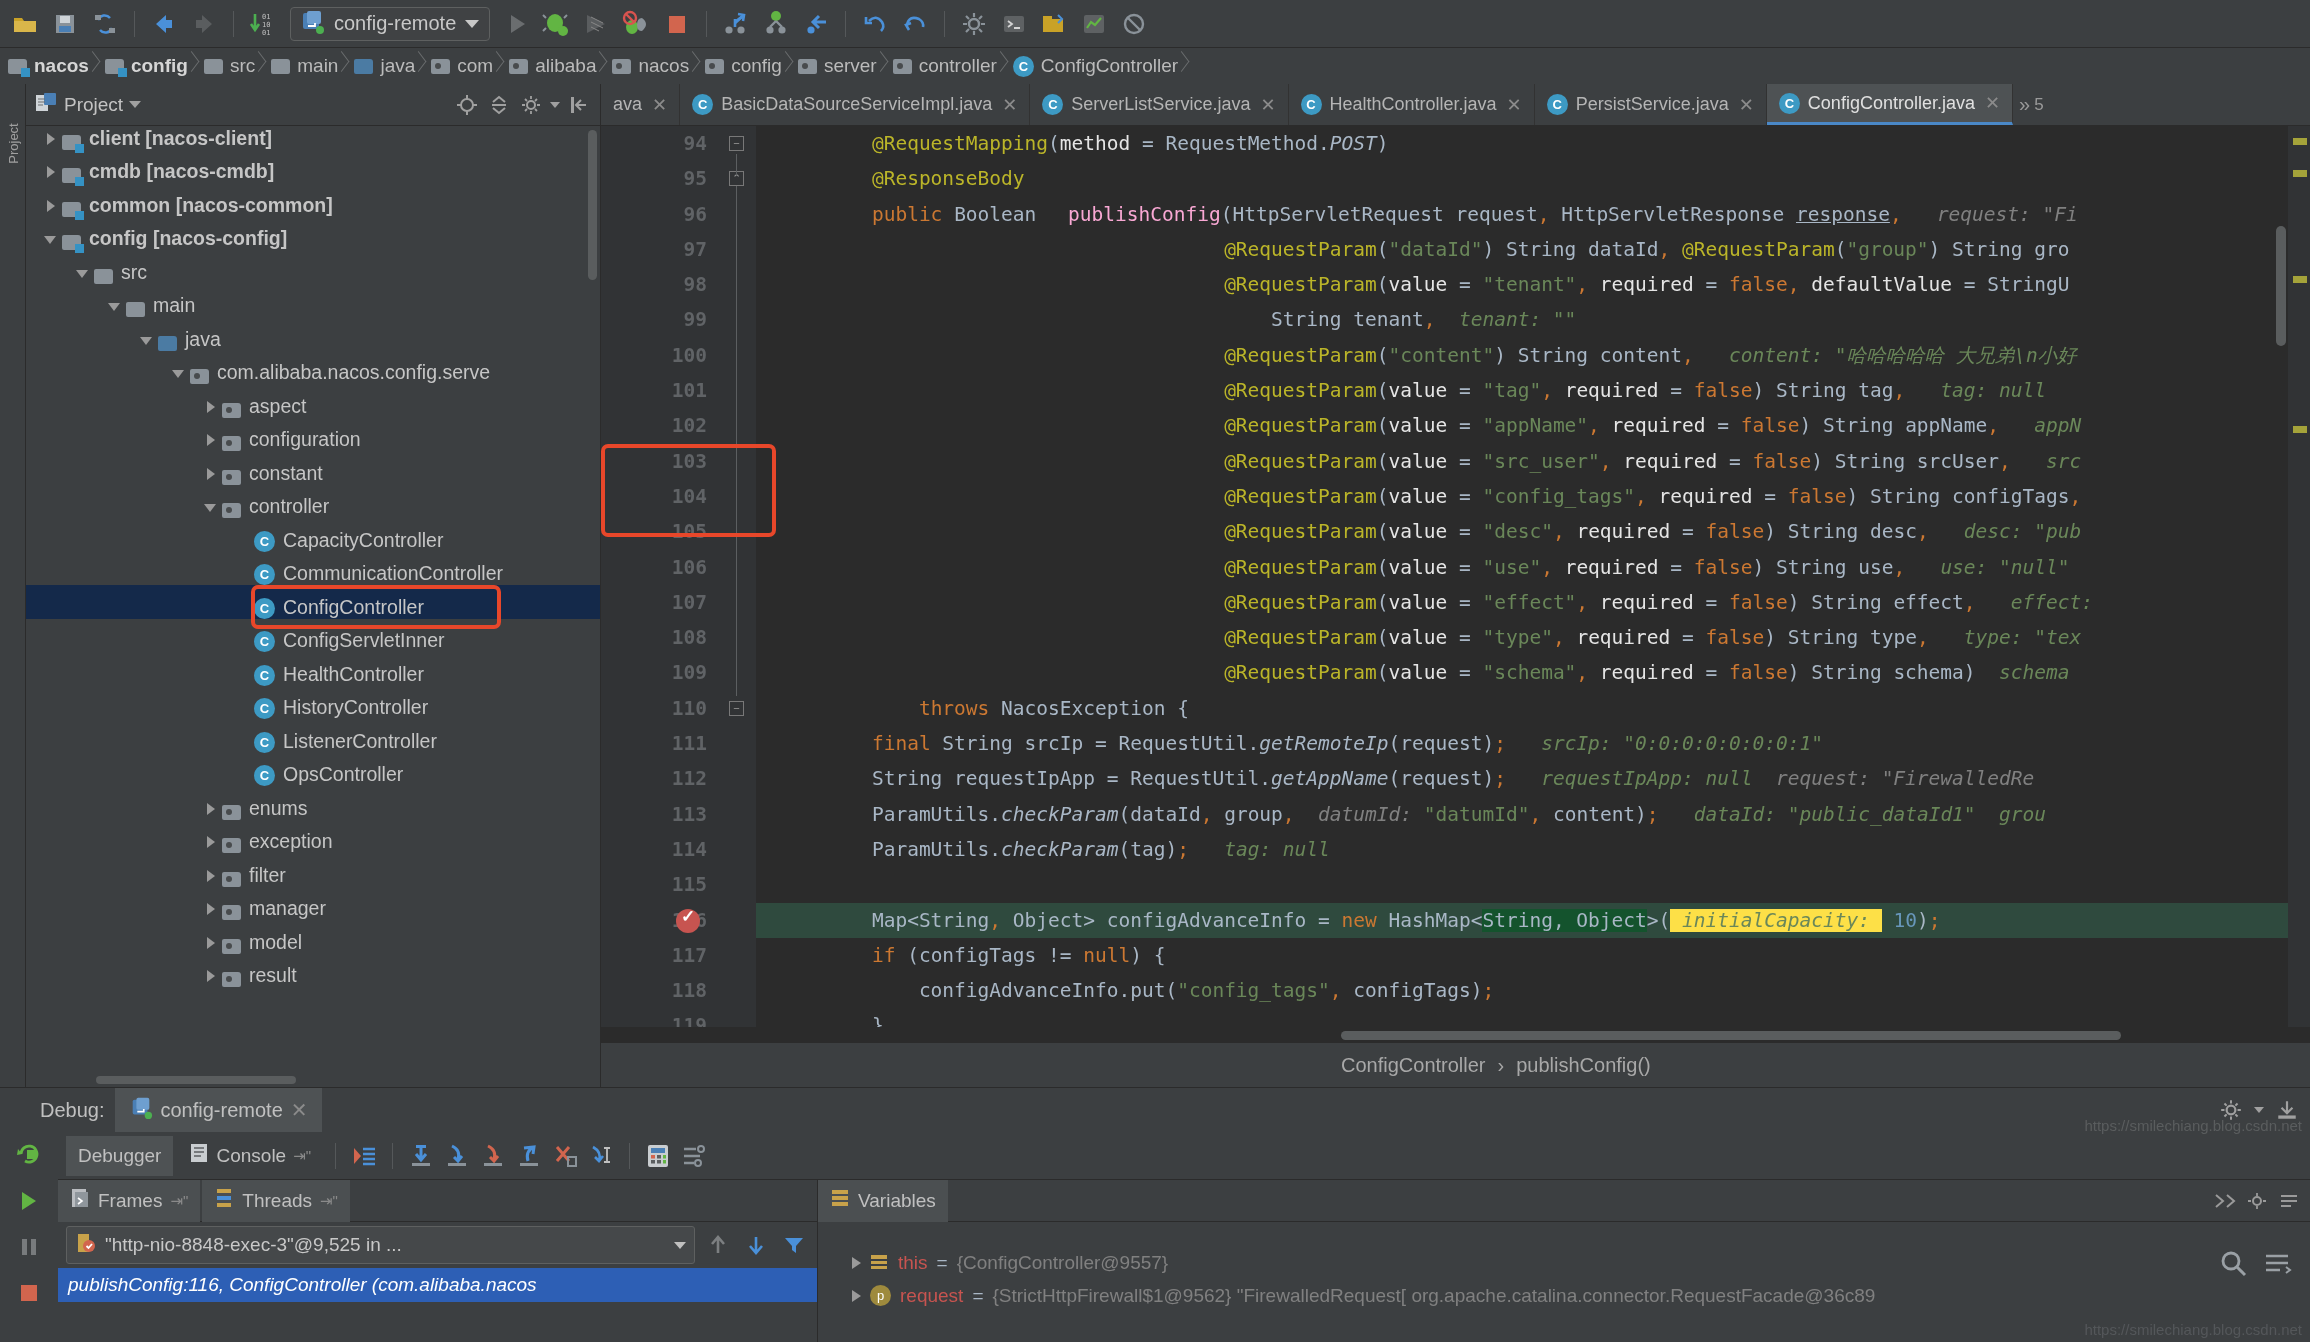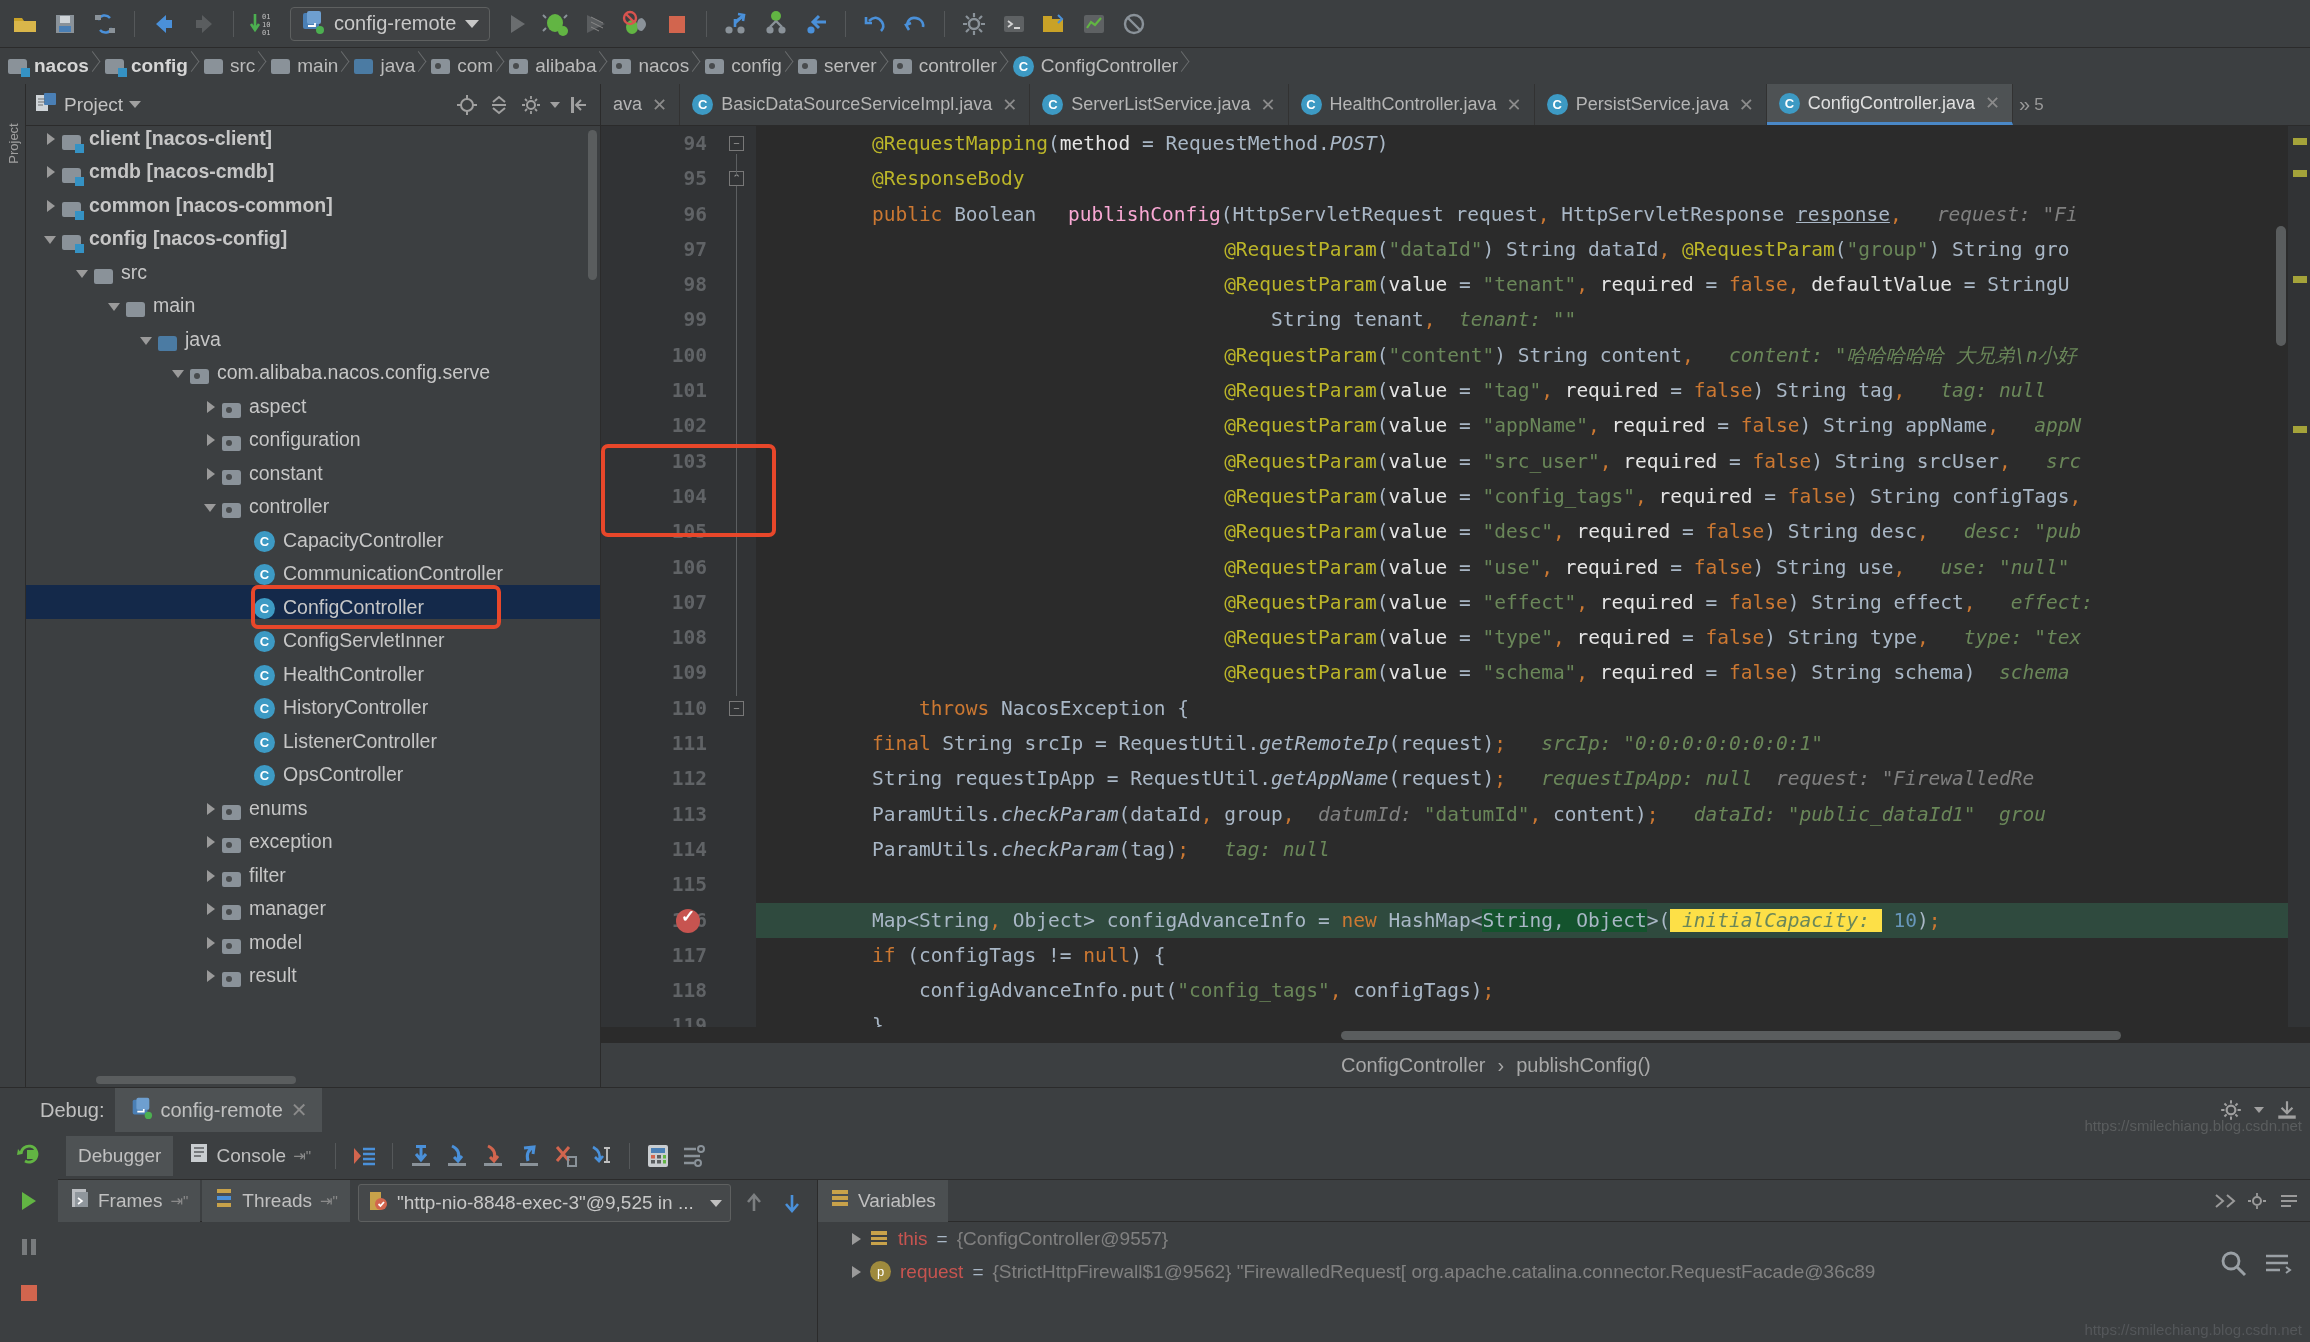--- a/index.html
+++ b/index.html
@@ -112,22 +112,22 @@
   .dbg-tab{display:flex;align-items:center;gap:8px;background:#4e5254;height:44px;padding:0 14px;}
   .dbg-head .spacer{flex:1;}
   .dbg-body{flex:1;display:flex;min-height:0;}
   .dbg-rail{width:58px;background:#3c3f41;display:flex;flex-direction:column;align-items:center;padding-top:8px;gap:16px;flex:none;}
   .dbg-right{flex:1;display:flex;flex-direction:column;min-width:0;}
   .dbg-toolbar{height:48px;display:flex;align-items:center;gap:4px;padding-left:8px;border-bottom:1px solid #2b2b2b;}
   .dt{display:flex;align-items:center;gap:7px;padding:0 12px;height:40px;font-size:19px;color:#c0c0c0;}
   .dt.active{background:#4e5254;}
   .dsep{width:1px;height:26px;background:#55585a;margin:0 8px;}
   .panes{flex:1;display:flex;min-height:0;}
-  .pane-l{width:760px;flex:none;display:flex;border-right:1px solid #2b2b2b;}
-  .pane-r{flex:1;display:flex;flex-direction:column;min-width:0;}
+  .pane-l{width:760px;flex:none;display:flex;flex-direction:column;border-right:1px solid #2b2b2b;}
+  .pane-r{flex:1;display:flex;flex-direction:column;min-width:0;gap:24px;}
   .pane-tabs{height:42px;display:flex;align-items:center;gap:2px;background:#3c3f41;border-bottom:1px solid #2b2b2b;}
   .ptab{display:flex;align-items:center;gap:8px;height:42px;padding:0 12px;font-size:19px;color:#c0c0c0;}
   .ptab.active{background:#4b4f51;}
   .thread-row{height:46px;display:flex;align-items:center;gap:8px;padding:4px 8px;}
   .thread-sel{flex:1;display:flex;align-items:center;gap:8px;height:38px;border:1px solid #5e6060;border-radius:3px;background:#45484a;padding:0 8px;font-size:19px;color:#c8c8c8;white-space:nowrap;overflow:hidden;}
   .frame-row{height:34px;background:#2d5fb5;color:#fff;font-size:19px;display:flex;align-items:center;padding:0 10px;font-style:italic;white-space:nowrap;overflow:hidden;}
   .var-row{height:33px;display:flex;align-items:center;gap:9px;font-size:19px;padding-left:34px;white-space:nowrap;}
   .v-arrow{width:0;height:0;border-left:9px solid #9a9a9a;border-top:6px solid transparent;border-bottom:6px solid transparent;flex:none;}
   .v-ico{width:19px;height:19px;flex:none;}
   .v-name{color:#c75450;}

